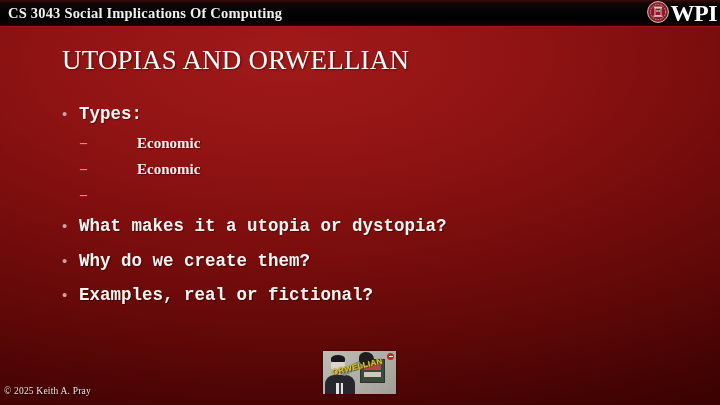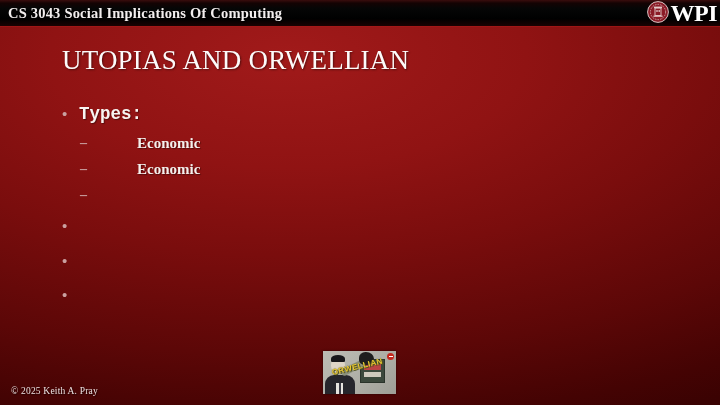--- a/index.html
+++ b/index.html
@@ -83,21 +83,21 @@
     font-family:"Liberation Sans","DejaVu Sans",sans-serif;
     text-shadow:0 0 1px #3a3a1a, 1px 1px 0 #55551f; white-space:nowrap;
   }
   .ted-dot { position:absolute; right:2px; top:2px; width:7px; height:7px;
     background:#c4281e; border-radius:50%; }
   .ted-dot::after { content:""; position:absolute; left:1.5px; top:2.5px;
     width:4px; height:1.5px; background:#fff; }
 
   
   .footer {
-    position:absolute; left:11px; bottom:9px; font-size:9.5px;
+    position:absolute; left:4px; bottom:9px; font-size:9.5px;
     color:#eae3e3; letter-spacing:.2px; z-index:2;
     text-shadow:1px 1px 1px rgba(0,0,0,.5);
   }
 </style>
 </head>
 <body>
 
 <div class="slide">
 
   <div class="header">
@@ -129,26 +129,29 @@
     </div>
     <div class="row b2 mb6">
       <span class="mk">–</span>
       <span class="tx">Economic</span>
     </div>
     <div class="row b2 mb10">
       <span class="mk">–</span>
     </div>
     <div class="row b1 mb13">
       <span class="mk">•</span>
+      <span class="tx">What makes it a utopia or dystopia?</span>
     </div>
     <div class="row b1 mb12">
       <span class="mk">•</span>
+      <span class="tx">Why do we create them?</span>
     </div>
     <div class="row b1">
       <span class="mk">•</span>
+      <span class="tx">Examples, real or fictional?</span>
     </div>
   </div>
 
   <div class="thumb">
     <div class="frame">
       <div class="ph1"></div>
         <div class="ph2"></div>
     </div>
     <div class="suit"></div>
     <div class="shirt"></div>

